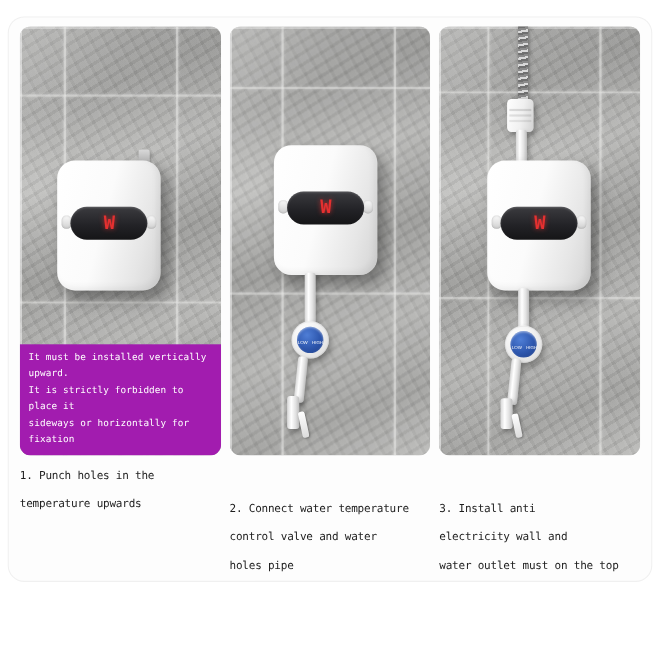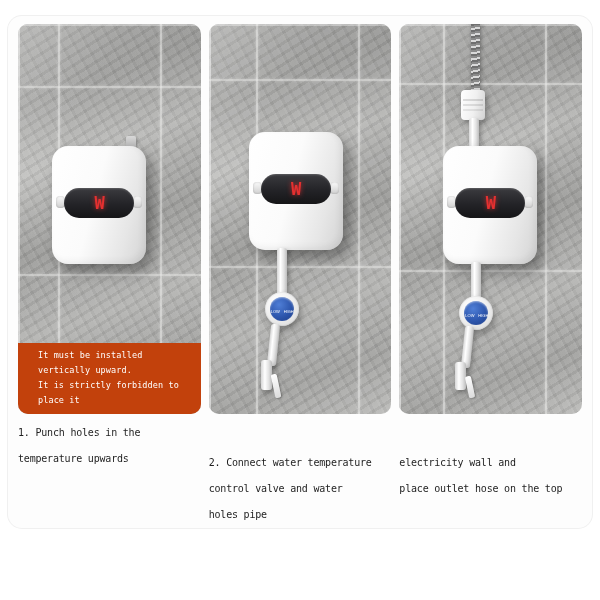--- a/index.html
+++ b/index.html
@@ -220,26 +220,26 @@
     background: rgba(0,0,0,0.12);
     box-shadow: 0 5px 0 rgba(0,0,0,0.1), 0 10px 0 rgba(0,0,0,0.08);
   }
 
   
   .warning {
     position: absolute;
     left: 0;
     bottom: 0;
     width: 100%;
-    background: #c2410c;
+    background: #a21caf;
     color: #ffffff;
     font-family: "DejaVu Sans Mono", monospace;
     font-size: 8.5px;
     line-height: 15px;
-    padding: 5px 8px 6px 20px;
+    padding: 5px 8px 6px 8px;
     box-sizing: border-box;
     letter-spacing: 0.1px;
   }
 
   
   .captions {
     display: flex;
     flex-direction: row;
     width: 100%;
     padding: 0;
@@ -282,20 +282,21 @@
           <div class="knob-left"></div>
           <div class="knob-right"></div>
           <div class="heater-face">
             <span class="digits">W</span>
           </div>
         </div>
 
         <div class="warning">
           <div>It must be installed vertically upward.</div>
           <div>It is strictly forbidden to place it</div>
+          <div>sideways or horizontally for fixation</div>
         </div>
       </div>
 
       <div class="panel">
         <div class="wall"></div>
         <div class="grout-v" style="left:26%"></div>
         <div class="grout-v" style="left:82%"></div>
         <div class="grout-h" style="top:14%"></div>
         <div class="grout-h" style="top:62%"></div>
 
@@ -358,19 +359,20 @@
       <div class="caption">
         <div>1. Punch holes in the</div>
         <div>temperature upwards</div>
       </div>
       <div class="caption small">
         <div>2. Connect water temperature</div>
         <div>control valve and water</div>
         <div>holes pipe</div>
       </div>
       <div class="caption small">
+        <div>3. Install anti</div>
         <div>electricity wall and</div>
-        <div>place outlet hose on the top</div>
+        <div>water outlet must on the top</div>
       </div>
     </div>
 
   </div>
 </div>
 
 </body></html>

